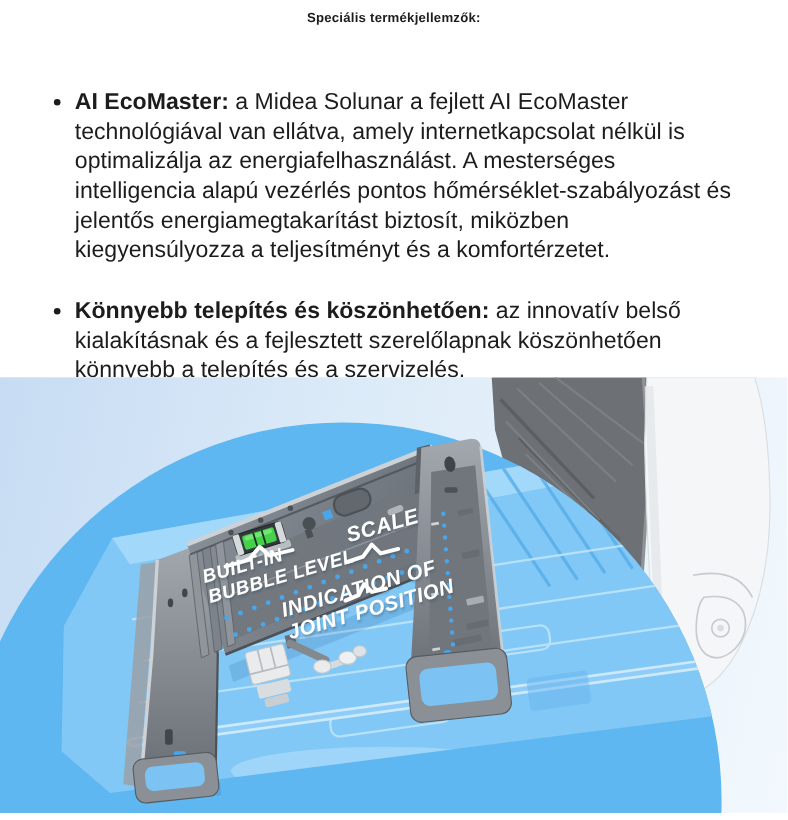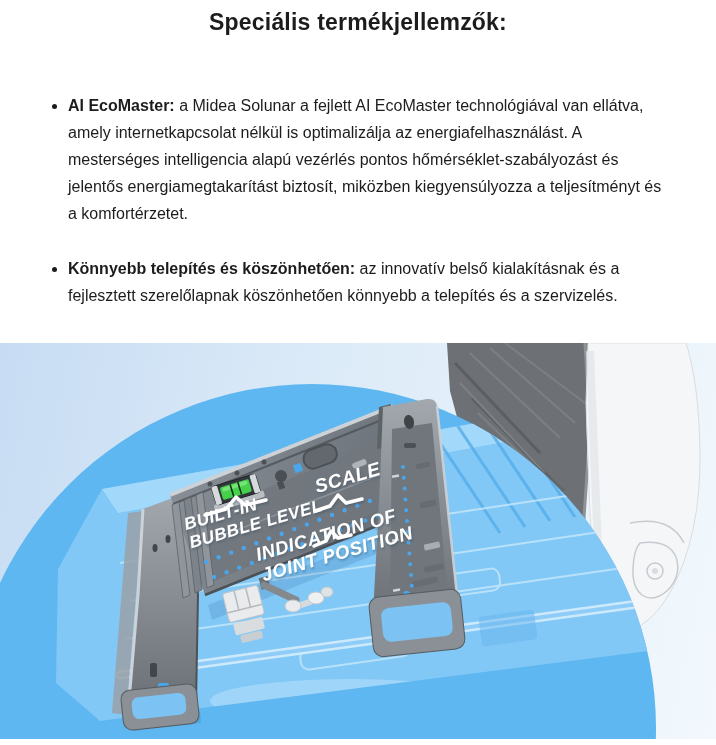--- a/index.html
+++ b/index.html
@@ -6,33 +6,33 @@
   .page{
     position:relative;
     width:716px;height:745px;
     background:#ffffff;
     font-family:"Liberation Sans", sans-serif;
     overflow:hidden;
   }
   .page-title{
     margin:0;padding-top:9px;
     text-align:center;
-    font-size:23px;font-weight:700;
+    font-size:12px;font-weight:700;
     color:var(--text-black,#1c1c1c);
     letter-spacing:.2px;
   }
   .feature-list{
     margin:56px 0 0 0;
     padding:0 0 0 68px;
     list-style:disc;
     color:var(--text-black,#1c1c1c);
   }
   .feature-list li{
     max-width:597px;
-    font-size:16px;line-height:27px;
+    font-size:21px;line-height:27px;
     margin-bottom:17px;
     margin-top:28px;
   }
   .feature-list .lead{font-weight:700;}
   .stage{
     position:absolute;left:0;top:343px;
     width:716px;height:396px;margin:0;
     background:linear-gradient(102deg,
       var(--background-top-left,#c7dcf3) 0%,
       #dcebf8 42%,

